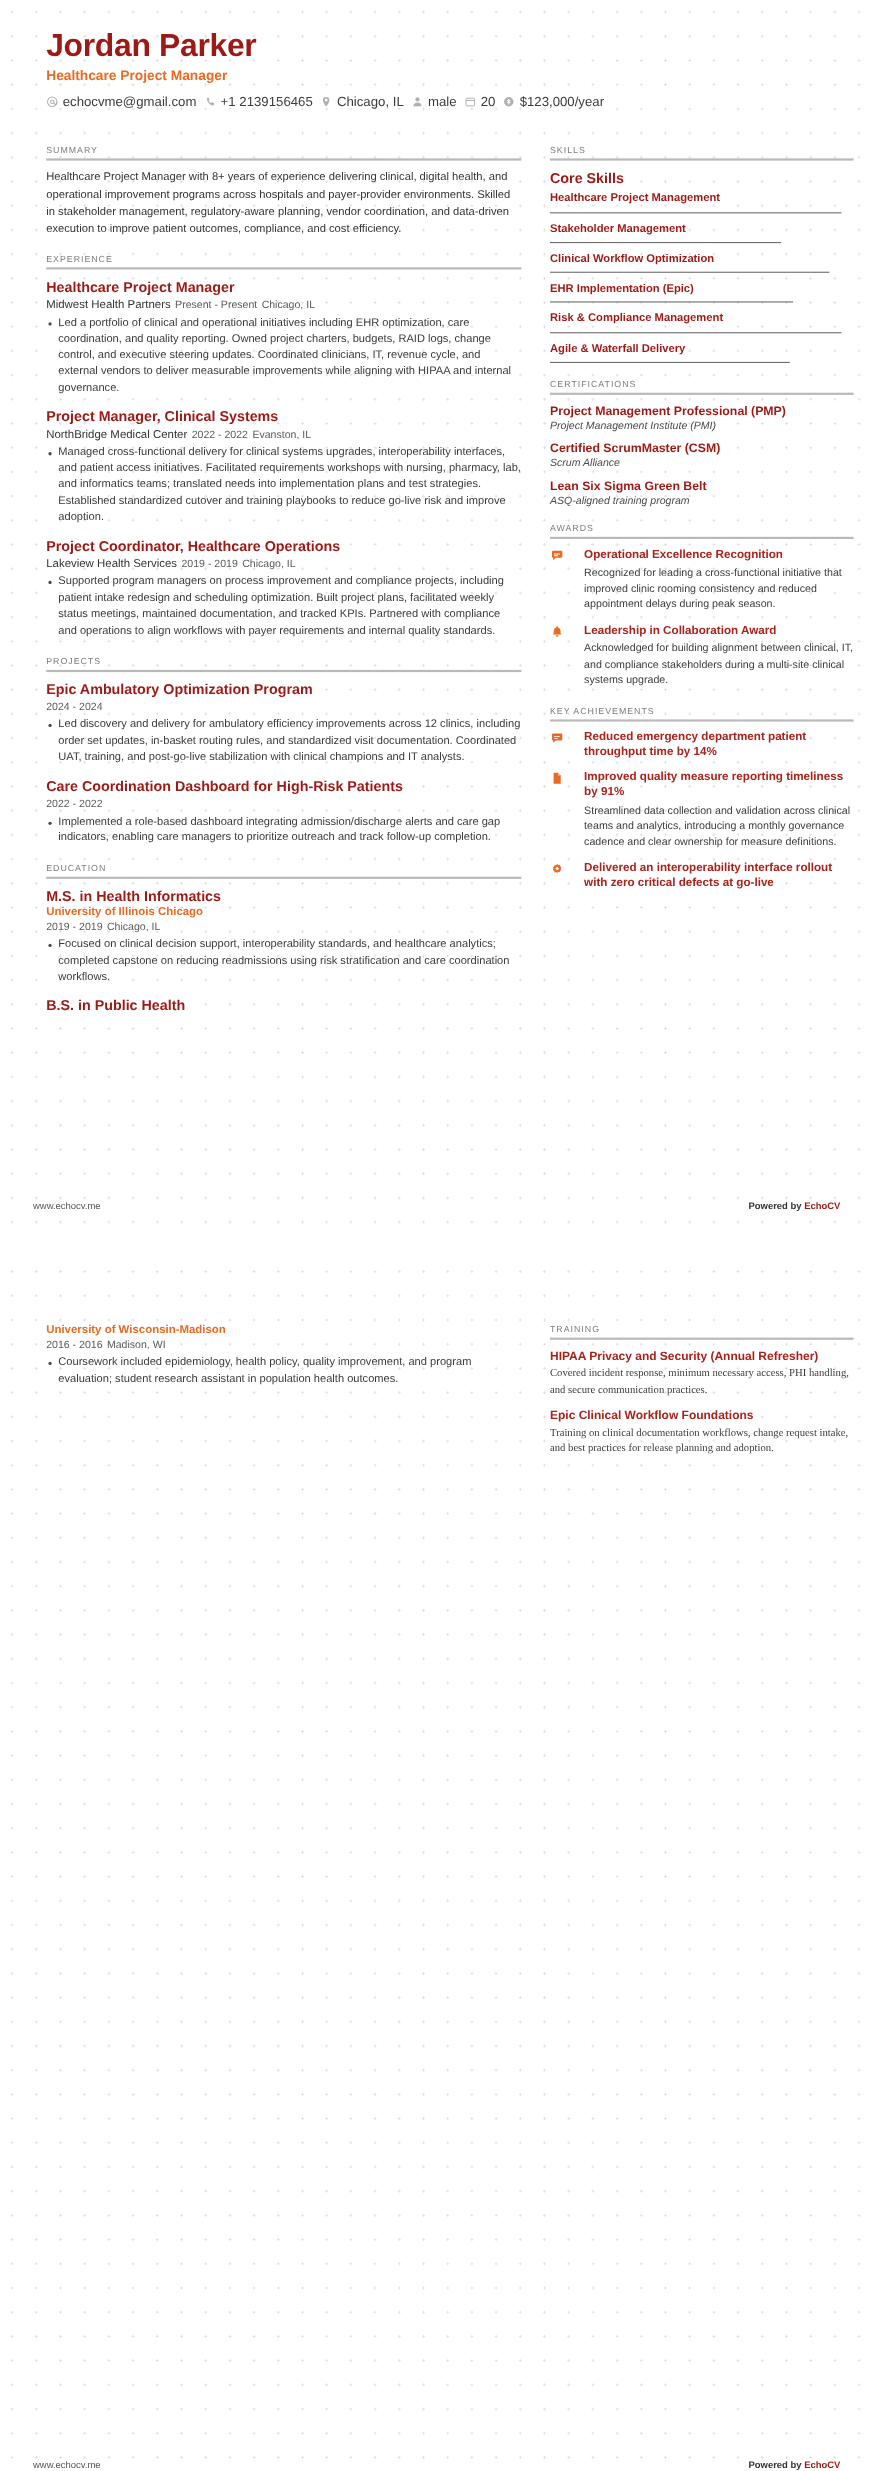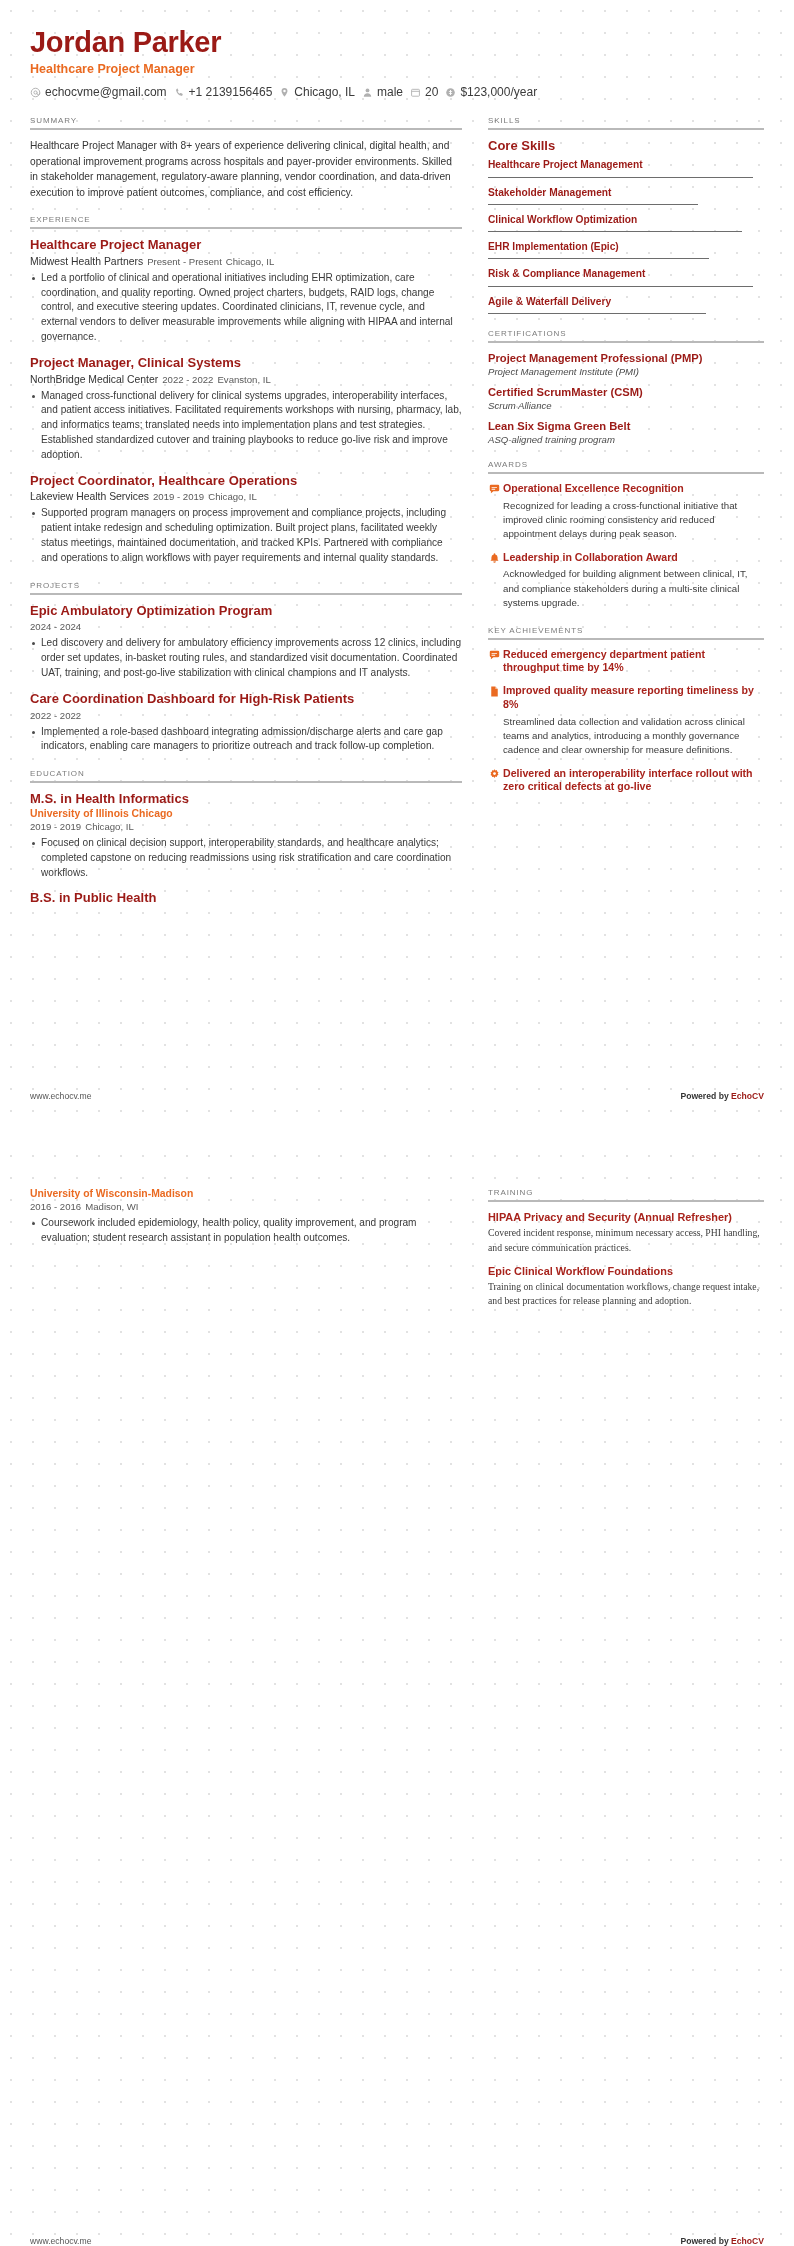--- a/index.html
+++ b/index.html
@@ -14,21 +14,21 @@
     width: 794px;
     height: 1123px;
     background:
       radial-gradient(circle, #e2e2e2 1.1px, rgba(255,255,255,0) 1.2px) 0 0 / 22px 22px,
       #ffffff;
     overflow: hidden;
   }
   .page-inner {
     position: absolute;
     left: 0; top: 0; right: 0;
-    padding: 26px 30px 0 30px;
+    padding: 26px 30px 0 42px;
   }
   
   .name {
     font-size: 29px;
     font-weight: 700;
     color: #9b1a16;
     letter-spacing: -0.3px;
     line-height: 1.15;
   }
   .headline {
@@ -43,21 +43,21 @@
     align-items: center;
     gap: 4px 7px;
     margin-top: 9px;
     font-size: 12px;
     color: #3b3b3b;
   }
   .contact-item { display: flex; align-items: center; gap: 4px; }
   .contact-item svg { display: block; }
   .ci-ico { width: 11px; height: 11px; flex: 0 0 11px; color: #b0b0b0; }
   
-  .cols { display: flex; gap: 26px; margin-top: 17px; align-items: flex-start; }
+  .cols { display: flex; gap: 26px; margin-top: 33px; align-items: flex-start; }
   .col-main { width: 432px; flex: 0 0 432px; }
   .col-side { width: 276px; flex: 0 0 276px; }
   
   .sec { margin-bottom: 15px; }
   .sec-title {
     font-size: 8px;
     letter-spacing: 0.9px;
     color: #7b7b7b;
     text-transform: uppercase;
     padding-bottom: 3px;
@@ -134,21 +134,21 @@
     color: #9b1a16;
     line-height: 1.25;
   }
   .cert-issuer {
     font-size: 9.6px;
     color: #4b4b4b;
     margin-top: 1px;
     font-style: italic;
   }
   
-  .ic-item { display: flex; gap: 2px; margin-bottom: 9px; }
+  .ic-item { display: flex; gap: 18px; margin-bottom: 9px; }
   .ic-ico { flex: 0 0 13px; width: 13px; height: 13px; margin-top: 1px; color: #ea6a21; }
   .ic-ico svg { display: block; width: 13px; height: 13px; }
   .ic-body { flex: 1 1 auto; }
   .ic-title {
     font-size: 10.6px;
     font-weight: 700;
     color: #a8231c;
     line-height: 1.3;
   }
   .ic-desc {
@@ -457,21 +457,21 @@
           </div>
 
           <div class="ic-item">
             <span class="ic-ico">
               <svg viewBox="0 0 16 16" fill="currentColor">
                   <path d="M4 1.8h5l3 3v9.4H4z"></path>
                   <path d="M9 1.8v3h3" fill="#fff" opacity=".55"></path>
                 </svg>
             </span>
             <div class="ic-body">
-              <div class="ic-title">Improved quality measure reporting timeliness by 8%</div>
+              <div class="ic-title">Improved quality measure reporting timeliness by 91%</div>
               <div class="ic-desc">Streamlined data collection and validation across clinical teams and analytics, introducing a monthly governance cadence and clear ownership for measure definitions.</div>
             </div>
           </div>
 
           <div class="ic-item">
             <span class="ic-ico">
               <svg viewBox="0 0 16 16" fill="currentColor">
                   <path d="M8 1.6l1.1 1.4 1.8-.4.4 1.8 1.6.8-.9 1.6.9 1.6-1.6.8-.4 1.8-1.8-.4L8 12.2l-1.1-1.4-1.8.4-.4-1.8-1.6-.8.9-1.6-.9-1.6 1.6-.8.4-1.8 1.8.4z"></path>
                   <circle cx="8" cy="6.9" r="1.7" fill="#fff"></circle>
                 </svg>

